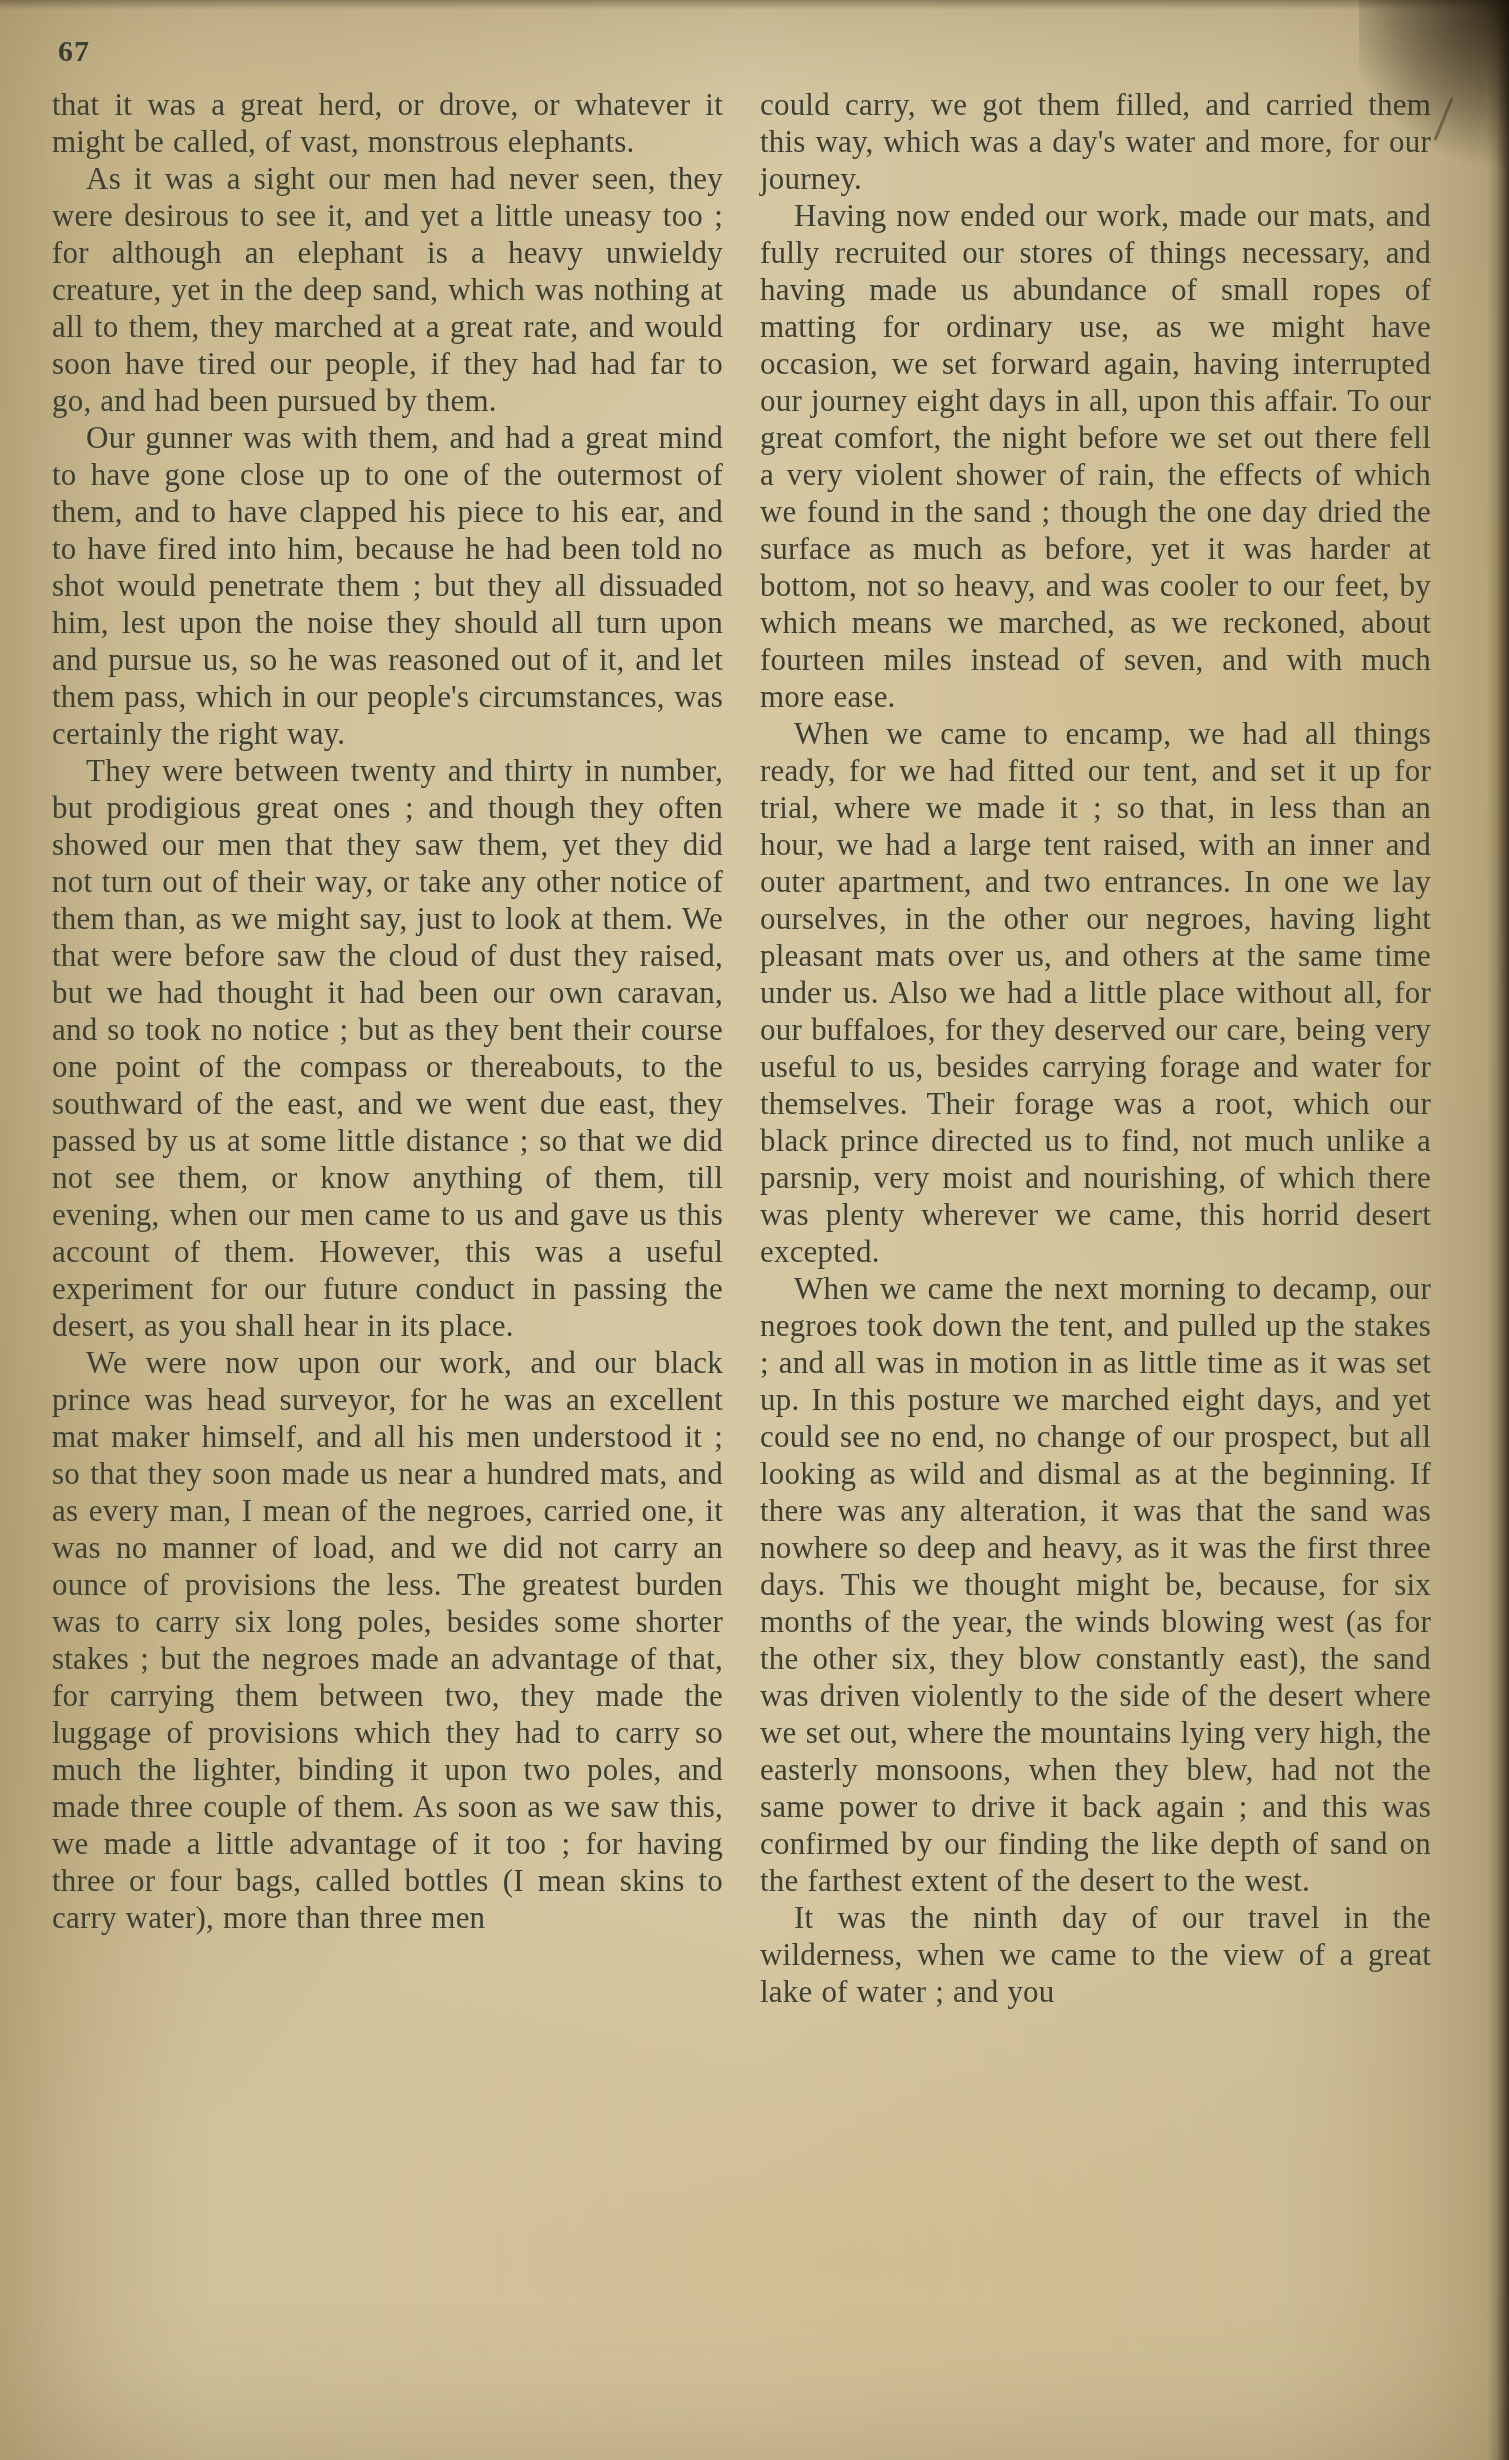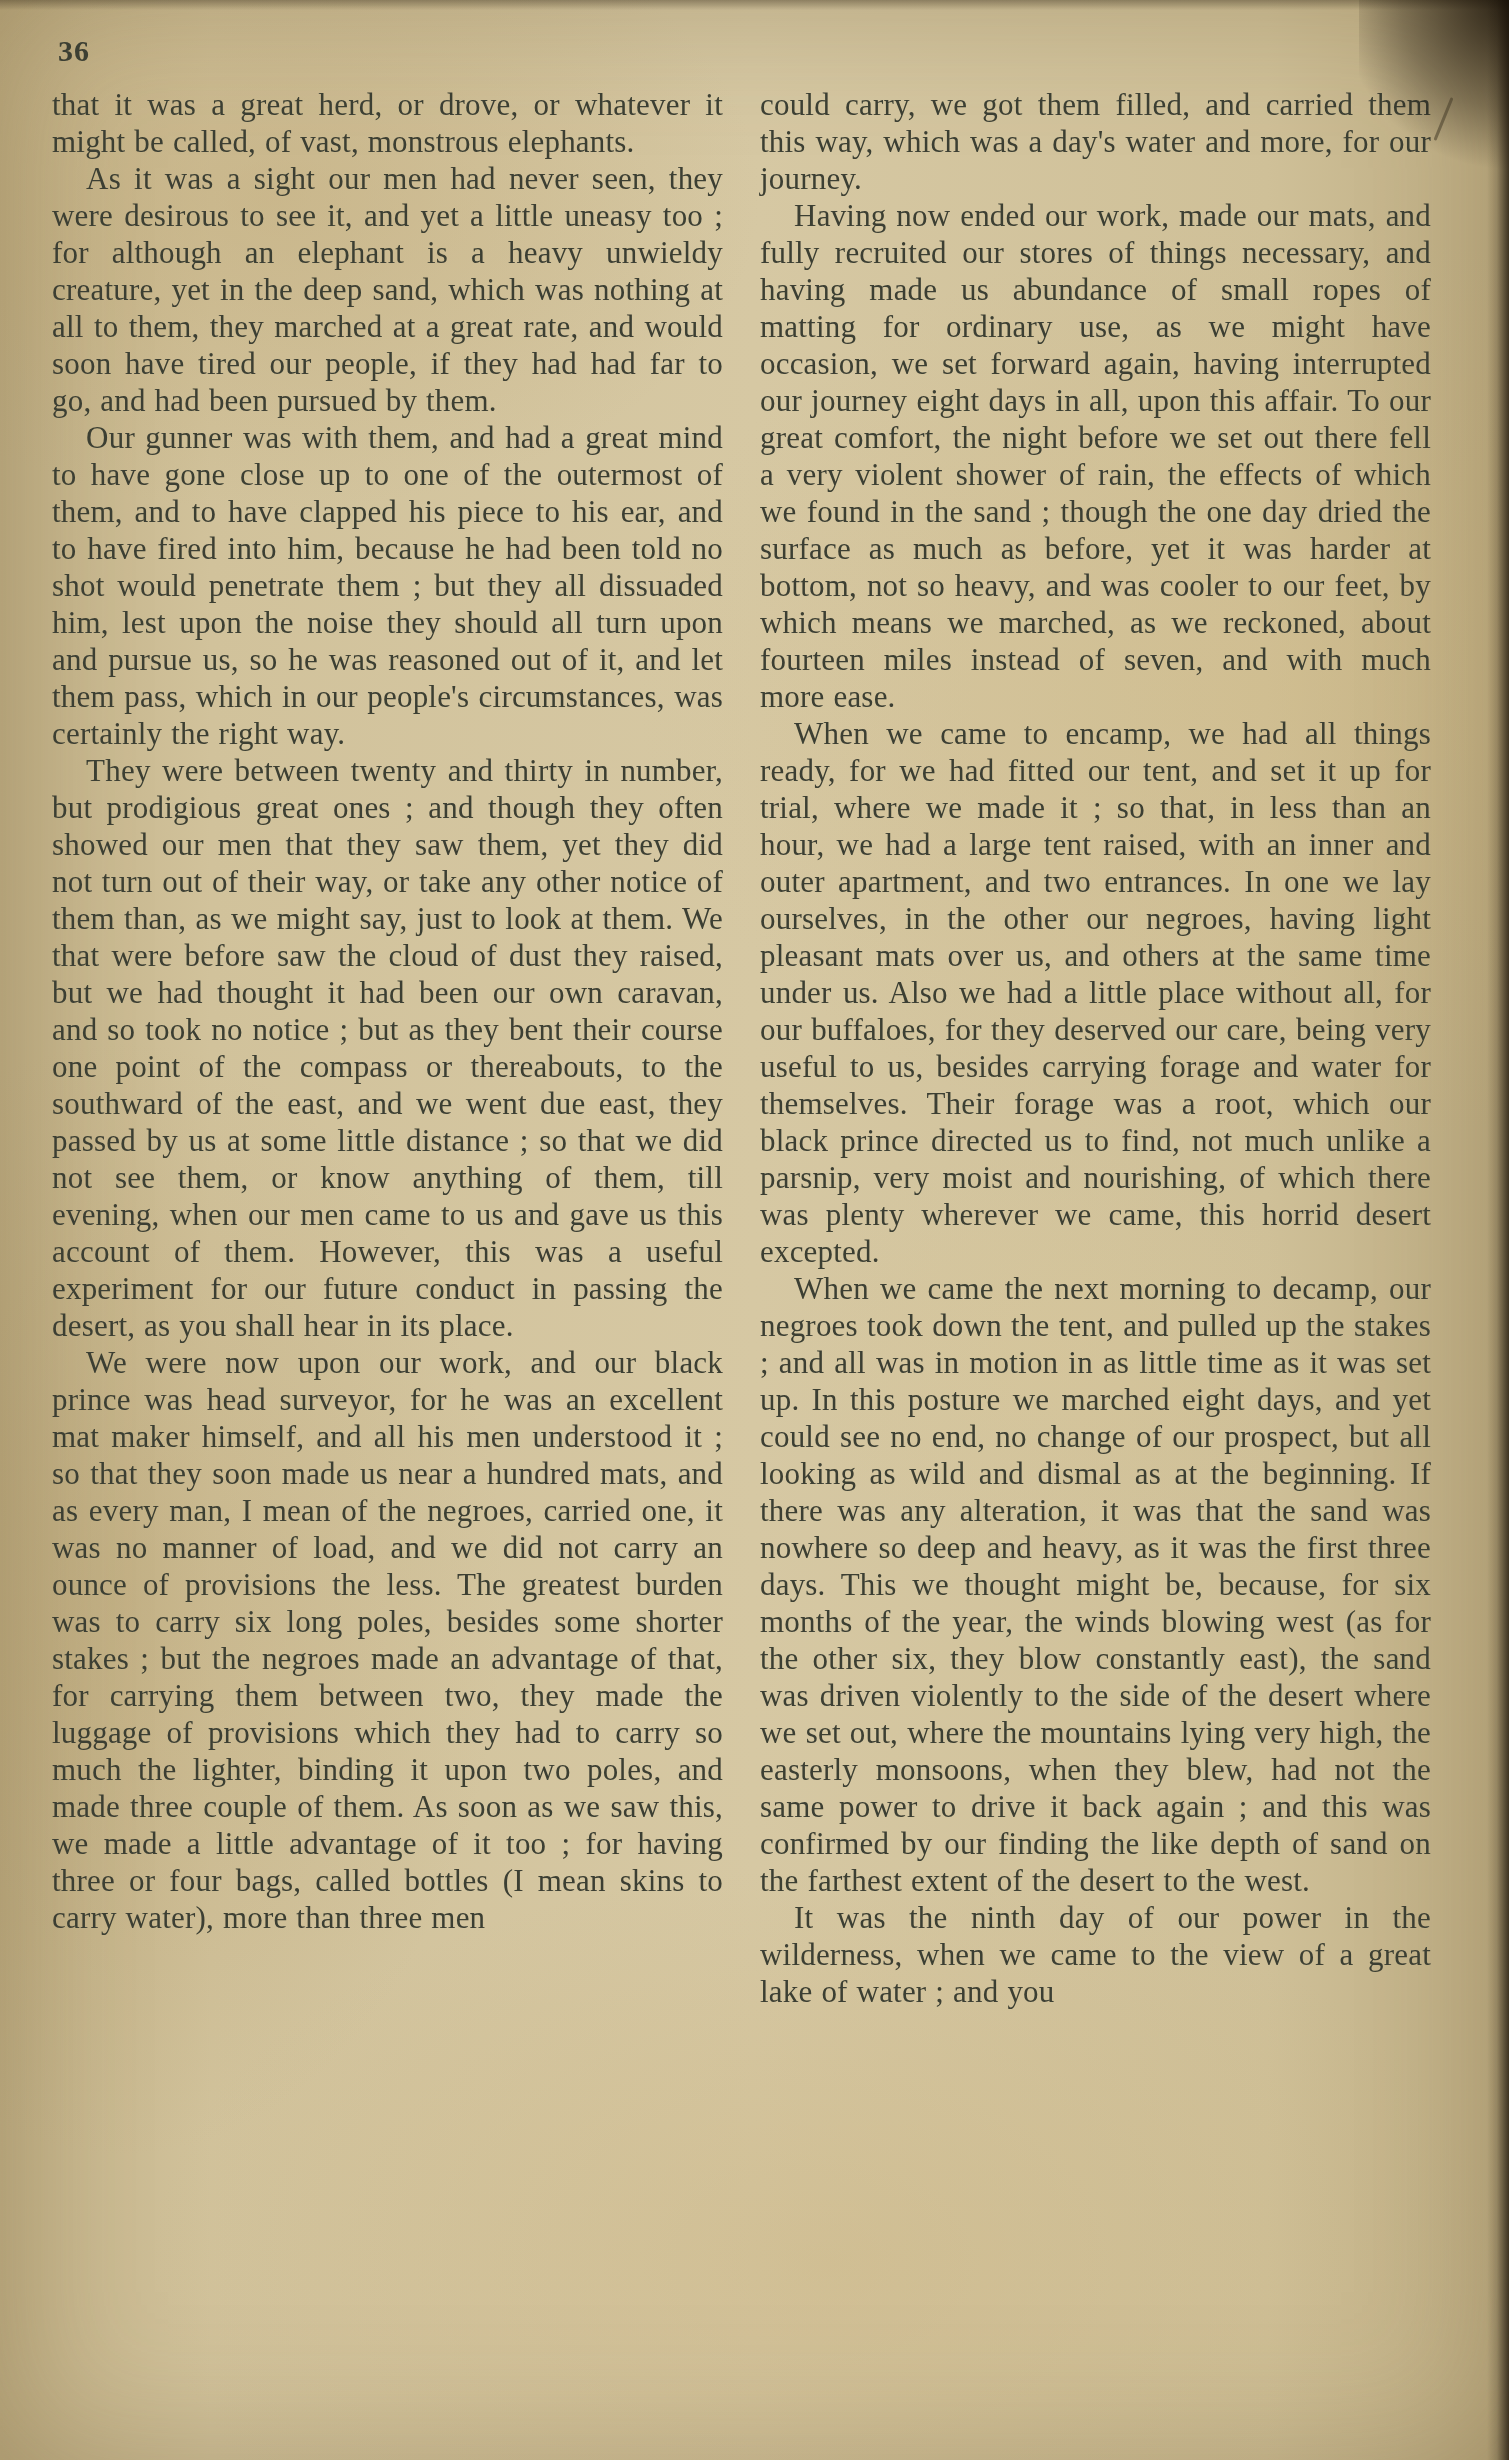--- a/index.html
+++ b/index.html
@@ -106,35 +106,35 @@
 <body>
 
 <div class="book-page">
 
   <div class="edge-top"></div>
   <div class="corner-top-right"></div>
   <div class="edge-right"></div>
   <div class="slash-mark"></div>
 
   <header class="running-head">
-    <span class="page-number">36</span>
+    <span class="page-number">67</span>
   </header>
 
   <main class="columns">
 
     <div class="column">
       <p>that it was a great herd, or drove, or whatever it might be called, of vast, monstrous elephants.</p>
       <p class="indent">As it was a sight our men had never seen, they were desirous to see it, and yet a little uneasy too ; for although an elephant is a heavy unwieldy creature, yet in the deep sand, which was nothing at all to them, they marched at a great rate, and would soon have tired our people, if they had had far to go, and had been pursued by them.</p>
       <p class="indent">Our gunner was with them, and had a great mind to have gone close up to one of the outermost of them, and to have clapped his piece to his ear, and to have fired into him, because he had been told no shot would penetrate them ; but they all dissuaded him, lest upon the noise they should all turn upon and pursue us, so he was reasoned out of it, and let them pass, which in our people's circumstances, was certainly the right way.</p>
       <p class="indent">They were between twenty and thirty in number, but prodigious great ones ; and though they often showed our men that they saw them, yet they did not turn out of their way, or take any other notice of them than, as we might say, just to look at them. We that were before saw the cloud of dust they raised, but we had thought it had been our own caravan, and so took no notice ; but as they bent their course one point of the compass or thereabouts, to the southward of the east, and we went due east, they passed by us at some little distance ; so that we did not see them, or know anything of them, till evening, when our men came to us and gave us this account of them. However, this was a useful experiment for our future conduct in passing the desert, as you shall hear in its place.</p>
       <p class="indent">We were now upon our work, and our black prince was head surveyor, for he was an excellent mat maker himself, and all his men understood it ; so that they soon made us near a hundred mats, and as every man, I mean of the negroes, carried one, it was no manner of load, and we did not carry an ounce of provisions the less. The greatest burden was to carry six long poles, besides some shorter stakes ; but the negroes made an advantage of that, for carrying them between two, they made the luggage of provisions which they had to carry so much the lighter, binding it upon two poles, and made three couple of them. As soon as we saw this, we made a little advantage of it too ; for having three or four bags, called bottles (I mean skins to carry water), more than three men</p>
     </div>
 
     <div class="column">
       <p>could carry, we got them filled, and carried them this way, which was a day's water and more, for our journey.</p>
       <p class="indent">Having now ended our work, made our mats, and fully recruited our stores of things necessary, and having made us abundance of small ropes of matting for ordinary use, as we might have occasion, we set forward again, having interrupted our journey eight days in all, upon this affair. To our great comfort, the night before we set out there fell a very violent shower of rain, the effects of which we found in the sand ; though the one day dried the surface as much as before, yet it was harder at bottom, not so heavy, and was cooler to our feet, by which means we marched, as we reckoned, about fourteen miles instead of seven, and with much more ease.</p>
       <p class="indent">When we came to encamp, we had all things ready, for we had fitted our tent, and set it up for trial, where we made it ; so that, in less than an hour, we had a large tent raised, with an inner and outer apartment, and two entrances. In one we lay ourselves, in the other our negroes, having light pleasant mats over us, and others at the same time under us. Also we had a little place without all, for our buffaloes, for they deserved our care, being very useful to us, besides carrying forage and water for themselves. Their forage was a root, which our black prince directed us to find, not much unlike a parsnip, very moist and nourishing, of which there was plenty wherever we came, this horrid desert excepted.</p>
       <p class="indent">When we came the next morning to decamp, our negroes took down the tent, and pulled up the stakes ; and all was in motion in as little time as it was set up. In this posture we marched eight days, and yet could see no end, no change of our prospect, but all looking as wild and dismal as at the beginning. If there was any alteration, it was that the sand was nowhere so deep and heavy, as it was the first three days. This we thought might be, because, for six months of the year, the winds blowing west (as for the other six, they blow constantly east), the sand was driven violently to the side of the desert where we set out, where the mountains lying very high, the easterly monsoons, when they blew, had not the same power to drive it back again ; and this was confirmed by our finding the like depth of sand on the farthest extent of the desert to the west.</p>
-      <p class="indent">It was the ninth day of our power in the wilderness, when we came to the view of a great lake of water ; and you</p>
+      <p class="indent">It was the ninth day of our travel in the wilderness, when we came to the view of a great lake of water ; and you</p>
     </div>
 
   </main>
 </div>
 
 </body></html>

